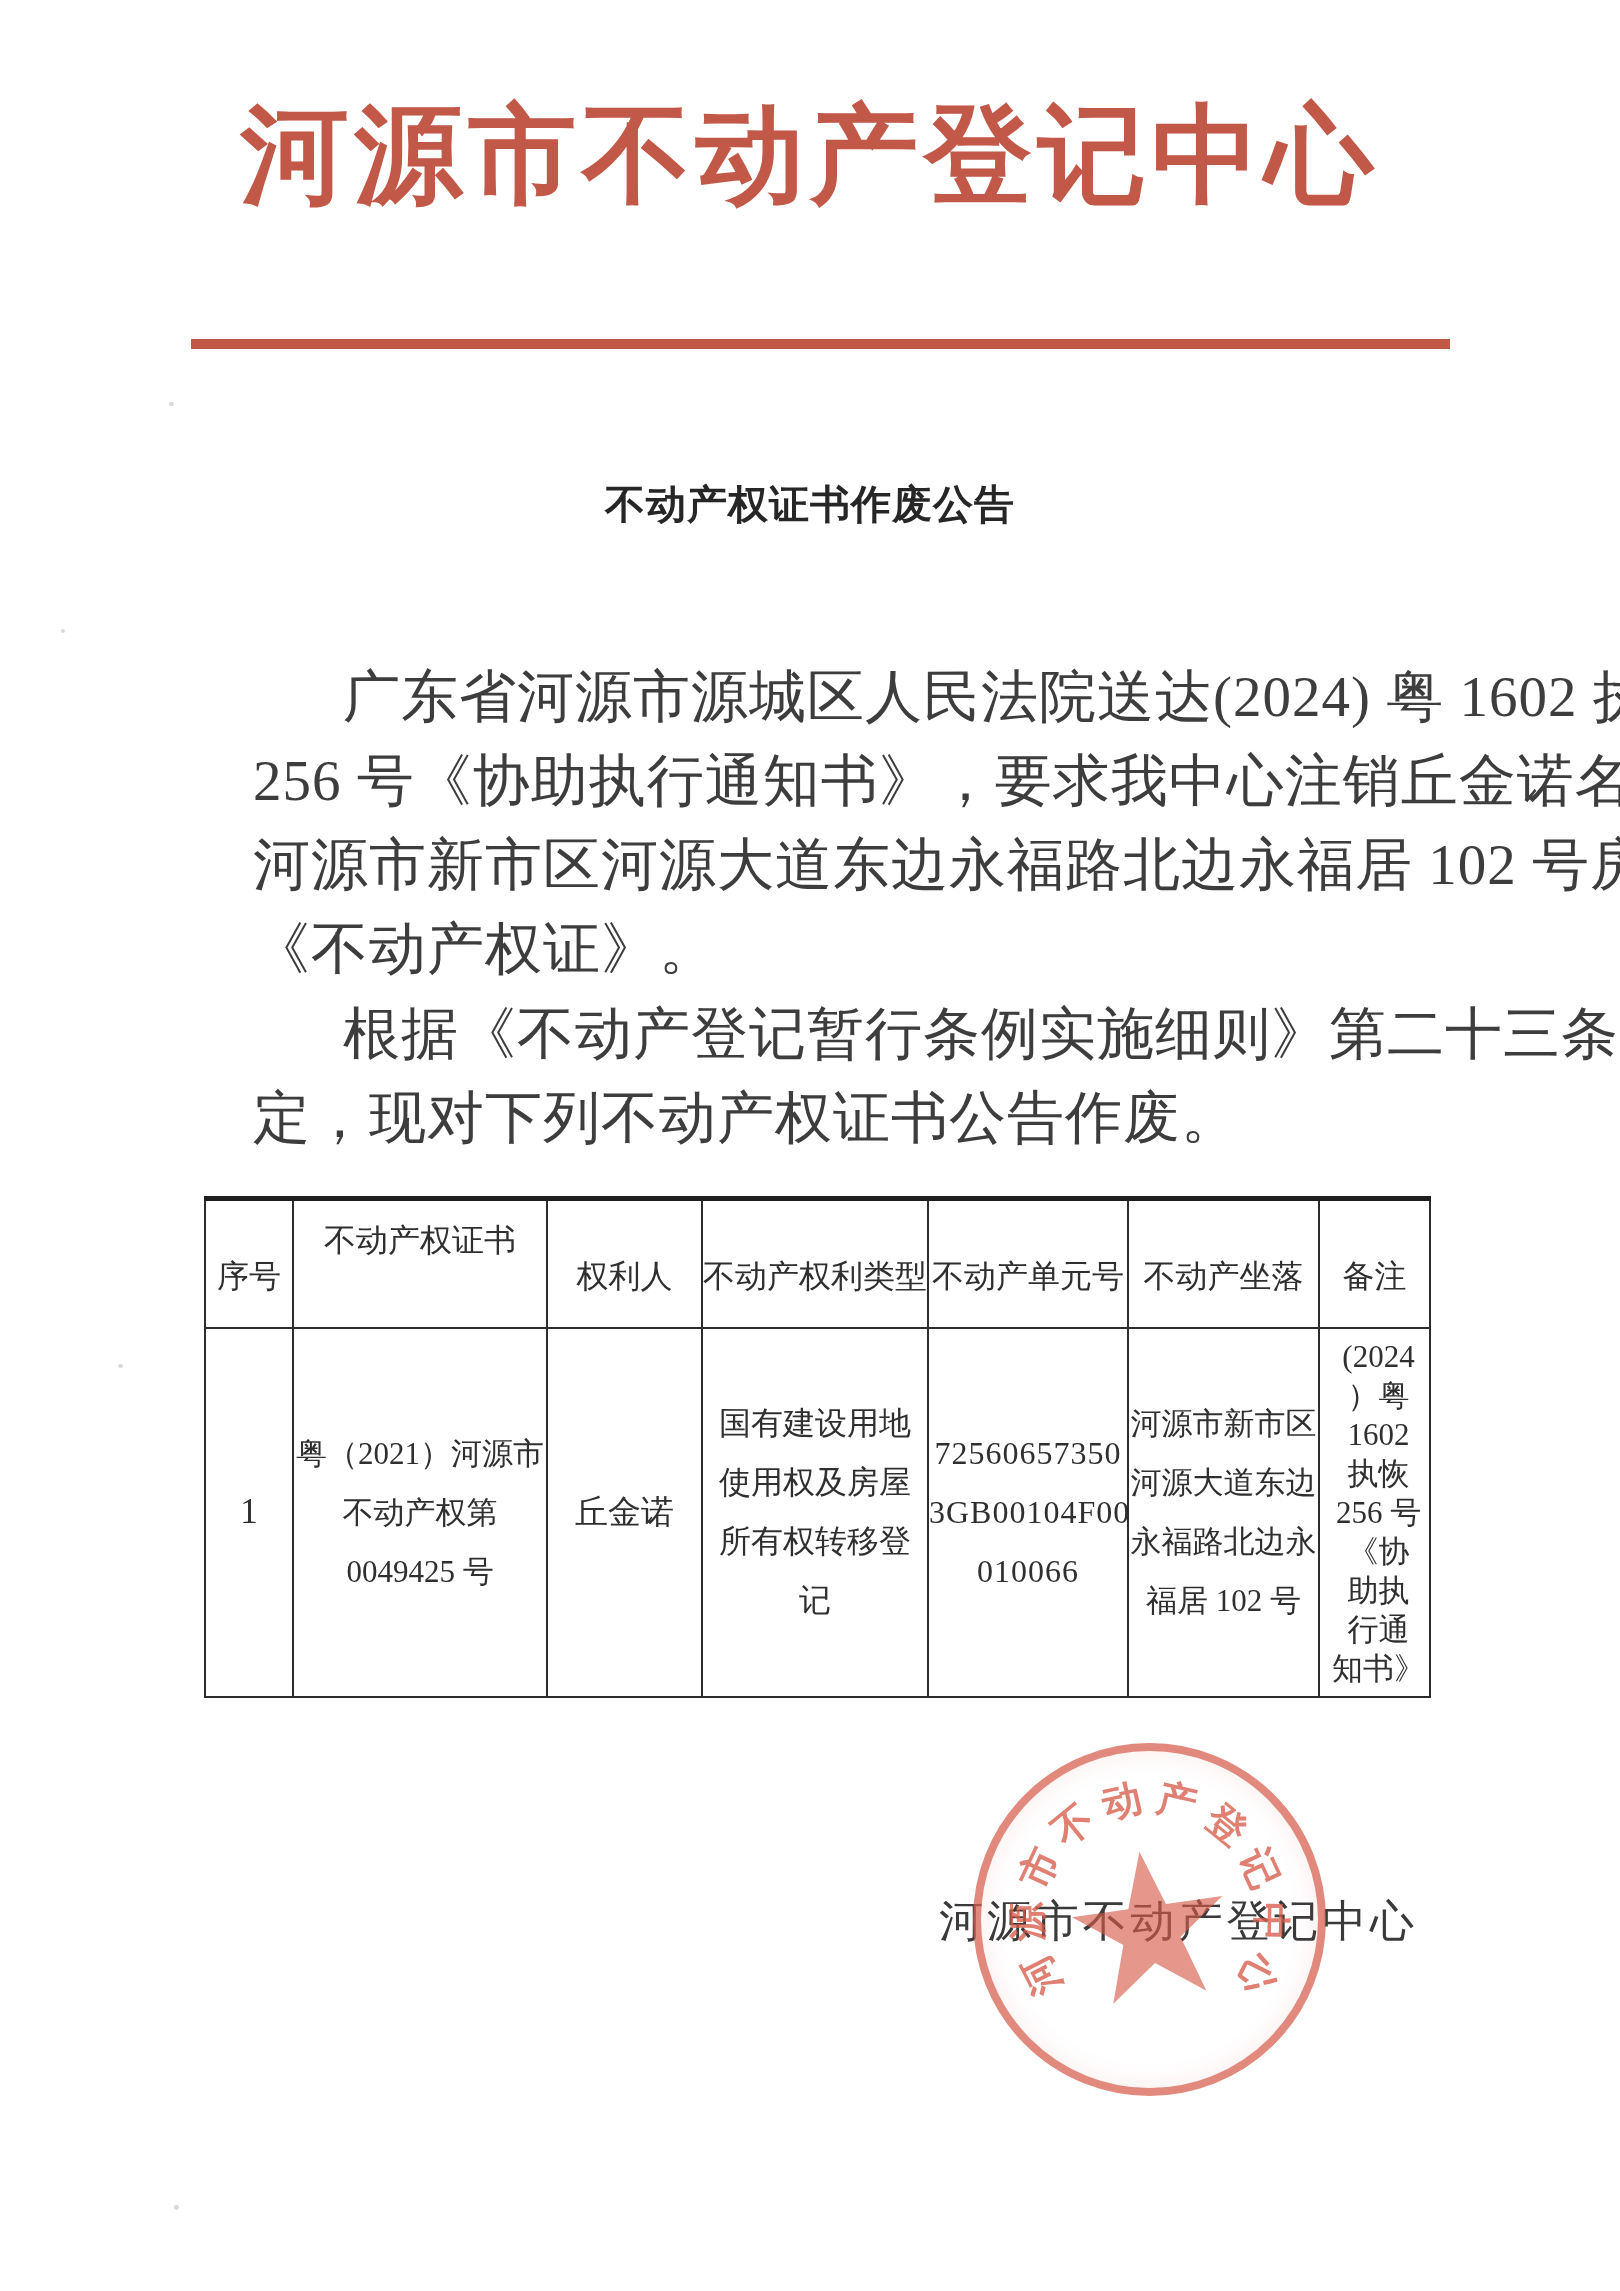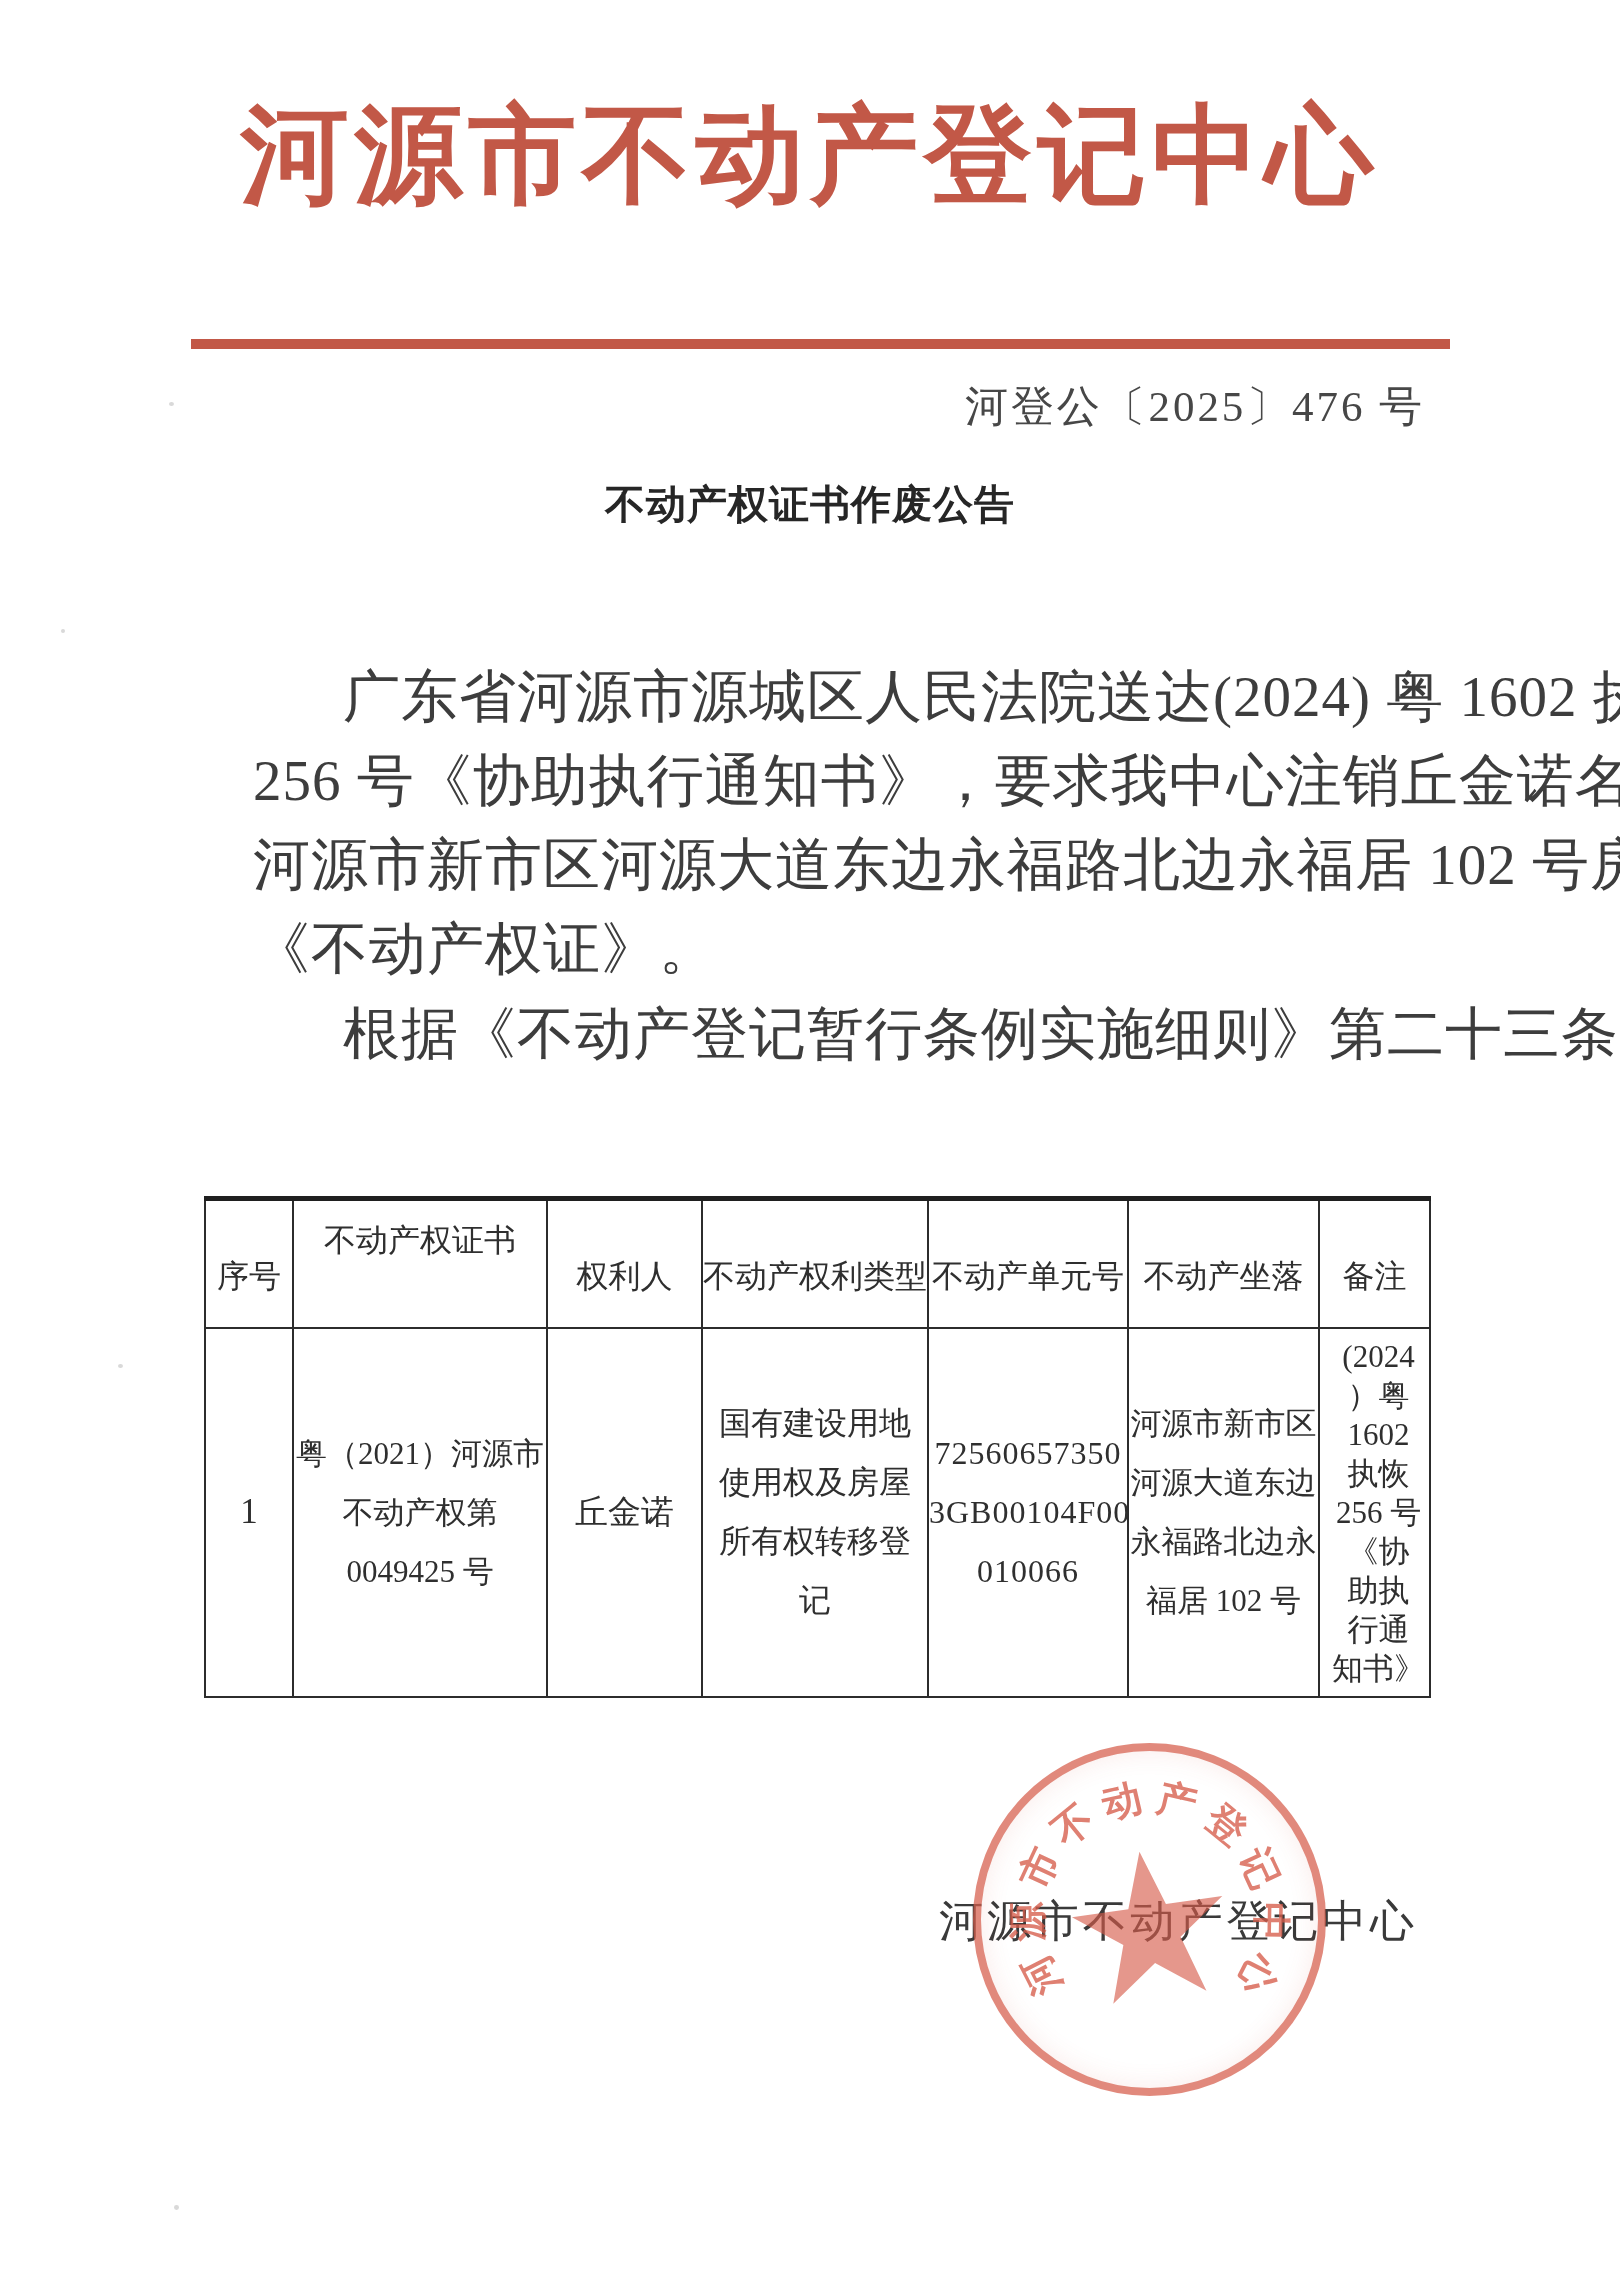--- a/index.html
+++ b/index.html
@@ -114,32 +114,32 @@
   
   .speck{position:absolute;background:#d9d9d9;border-radius:50%;}
 </style>
 </head>
 <body>
 
 <div class="page">
 
   <div class="letterhead">河源市不动产登记中心</div>
   <div class="red-rule"></div>
-  <div class="doc-number">河登公〔2025〕476 号</div>
 
   <div class="doc-title">不动产权证书作废公告</div>
 
   <div class="body-text para-1">
       <div class="line">广东省河源市源城区人民法院送达(2024) 粤 1602 执恢</div>
       <div class="line">256 号《协助执行通知书》，要求我中心注销丘金诺名下位于</div>
       <div class="line">河源市新市区河源大道东边永福路北边永福居 102 号房的</div>
       <div class="line">《不动产权证》。</div>
     </div>
   <div class="body-text para-2">
       <div class="line">根据《不动产登记暂行条例实施细则》第二十三条的规</div>
+      <div class="line">定，现对下列不动产权证书公告作废。</div>
     </div>
 
   <table class="notice">
     <colgroup>
       <col style="width:88px">
         <col style="width:254px">
         <col style="width:155px">
       <col style="width:226px">
         <col style="width:200px">
         <col style="width:191px">

